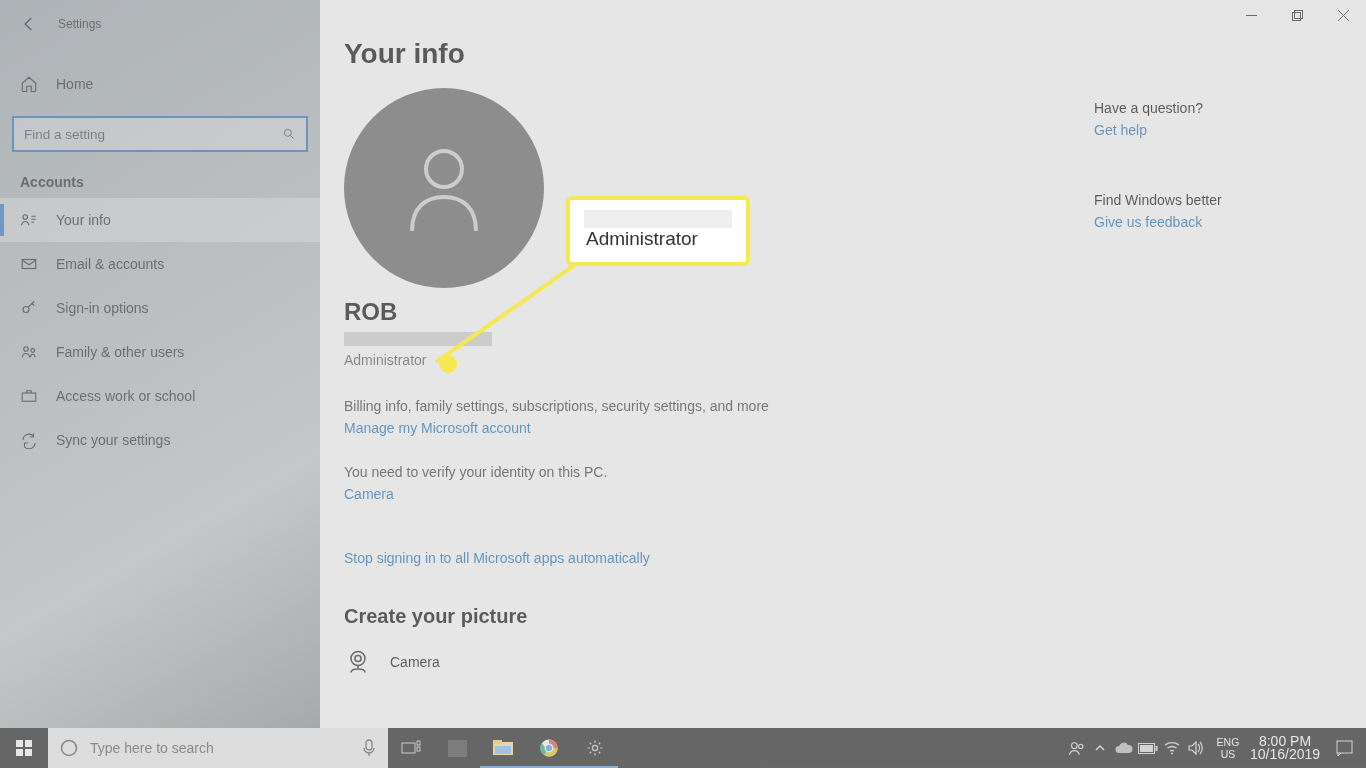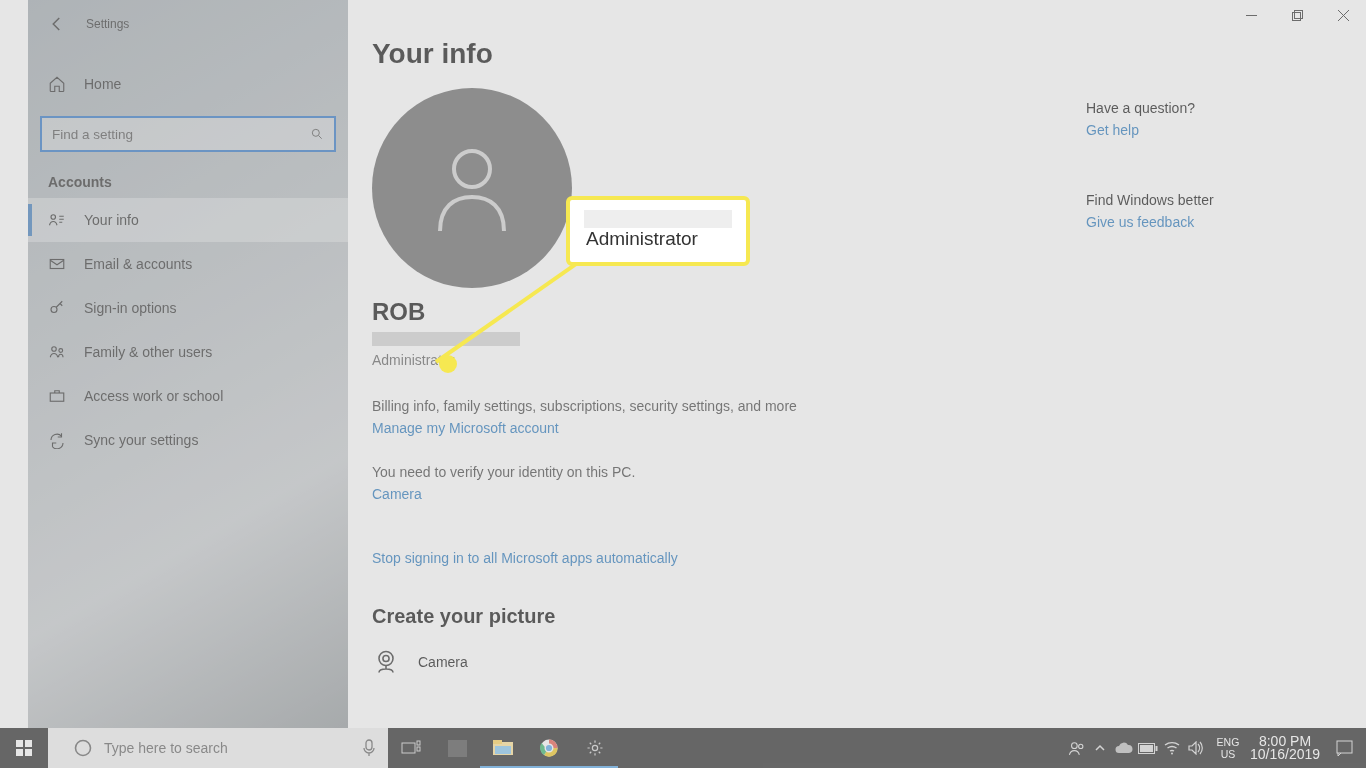--- a/index.html
+++ b/index.html
@@ -2,21 +2,21 @@
 <html><head>
 <meta charset="utf-8">
 <style>
 * { margin: 0; padding: 0; box-sizing: border-box; font-family: "Segoe UI", sans-serif; }
 html, body { width: 1366px; height: 768px; overflow: hidden; }
 
 .screen { position: relative; width: 1366px; height: 768px; }
 .overlay { position: absolute; left: 0; top: 0; width: 1366px; height: 768px; background: rgba(200,200,200,0.45); pointer-events: none; z-index: 20; }
 
 
-.settings { position: absolute; left: 0; top: 0; width: 1366px; height: 728px; background: #fff; display: flex; z-index: 10; padding-left: 28px; }
+.settings { position: absolute; left: 0; top: 0; width: 1366px; height: 728px; background: #fff; display: flex; z-index: 10; }
 
 .sidebar {
   width: 320px;
   background: linear-gradient(150deg, #9aa3a9 0%, #b3b9bd 45%, #c3c7ca 70%, #8c9295 100%);
   color: #222;
   padding-top: 0;
   position: relative;
   flex-shrink: 0;
 }
 .sidebar-top { display: flex; align-items: center; height: 48px; padding-left: 20px; gap: 20px; }
@@ -50,21 +50,21 @@
 .uname { font-size: 24px; font-weight: 700; margin-top: 10px; }
 .redact { width: 148px; height: 14px; background: #cfcfcf; margin-top: 6px; }
 .role { font-size: 14px; color: #555; margin-top: 6px; display: flex; align-items: center; position: relative; }
 .billing { font-size: 14px; margin-top: 30px; color: #333; }
 .link { color: #156cb7; font-size: 14px; margin-top: 6px; cursor: pointer; }
 .verify-text { font-size: 14px; margin-top: 28px; color: #333; }
 .stop { color: #156cb7; font-size: 14px; margin-top: 48px; cursor: pointer; }
 .create { font-size: 20px; font-weight: 600; margin-top: 39px; }
 .cam { display: flex; align-items: center; gap: 18px; margin-top: 20px; font-size: 14px; }
 
-.right-col { position: absolute; right: 60px; top: 100px; width: 220px; font-size: 14px; }
+.right-col { position: absolute; right: 52px; top: 100px; width: 220px; font-size: 14px; }
 .right-col .q { margin-bottom: 6px; }
 .right-col .mwb { margin-top: 54px; margin-bottom: 6px; }
 
 .win-ctrl { position: absolute; right: 0; top: 0; display: flex; }
 .win-ctrl div { width: 46px; height: 30px; display: flex; align-items: center; justify-content: center; font-size: 13px; }
 
 
 .callout { position: absolute; left: 566px; top: 196px; width: 184px; height: 70px;
   background: #fff; border: 4px solid #f6e851; border-radius: 6px;
   display: flex; align-items: flex-end; padding: 0 0 12px 16px; font-size: 19px; color: #333;
@@ -74,21 +74,21 @@
   left: 439px; top: 355px; z-index: 41; pointer-events: none; }
 .callout-line { position: absolute; width: 220px; height: 4px; background: #f6e851;
   left: 436px; top: 360px; transform-origin: left center; transform: rotate(-35deg);
   z-index: 39; pointer-events: none; }
 
 
 .taskbar { position: absolute; left: 0; bottom: 0; width: 1366px; height: 40px; background: #171717; color: #fff;
   display: flex; align-items: center; z-index: 15; }
 .start { width: 48px; height: 40px; display: flex; align-items: center; justify-content: center; }
 .search-tb { width: 340px; height: 40px; background: #efefef; color: #555; display: flex; align-items: center;
-  padding-left: 26px; font-size: 14px; gap: 12px; position: relative; }
+  padding-left: 12px; font-size: 14px; gap: 12px; position: relative; }
 .search-tb .mic { position: absolute; right: 12px; }
 .tb-icon { width: 46px; height: 40px; display: flex; align-items: center; justify-content: center; }
 .tb-icon.active { box-shadow: inset 0 -2px 0 #4aa0e8; }
 .xvi { width: 19px; height: 17px; background: #404040; display: inline-block; }
 .tray { margin-left: auto; display: flex; align-items: center; height: 40px; }
 .tray-icon { width: 24px; height: 40px; display: flex; align-items: center; justify-content: center; font-size: 13px; }
 .lang { width: 40px; height: 40px; display: flex; flex-direction: column; align-items: center; justify-content: center;
   font-size: 10.5px; line-height: 12px; }
 .clock { width: 74px; height: 40px; display: flex; flex-direction: column; align-items: center; justify-content: center;
   font-size: 14px; line-height: 13px; }

